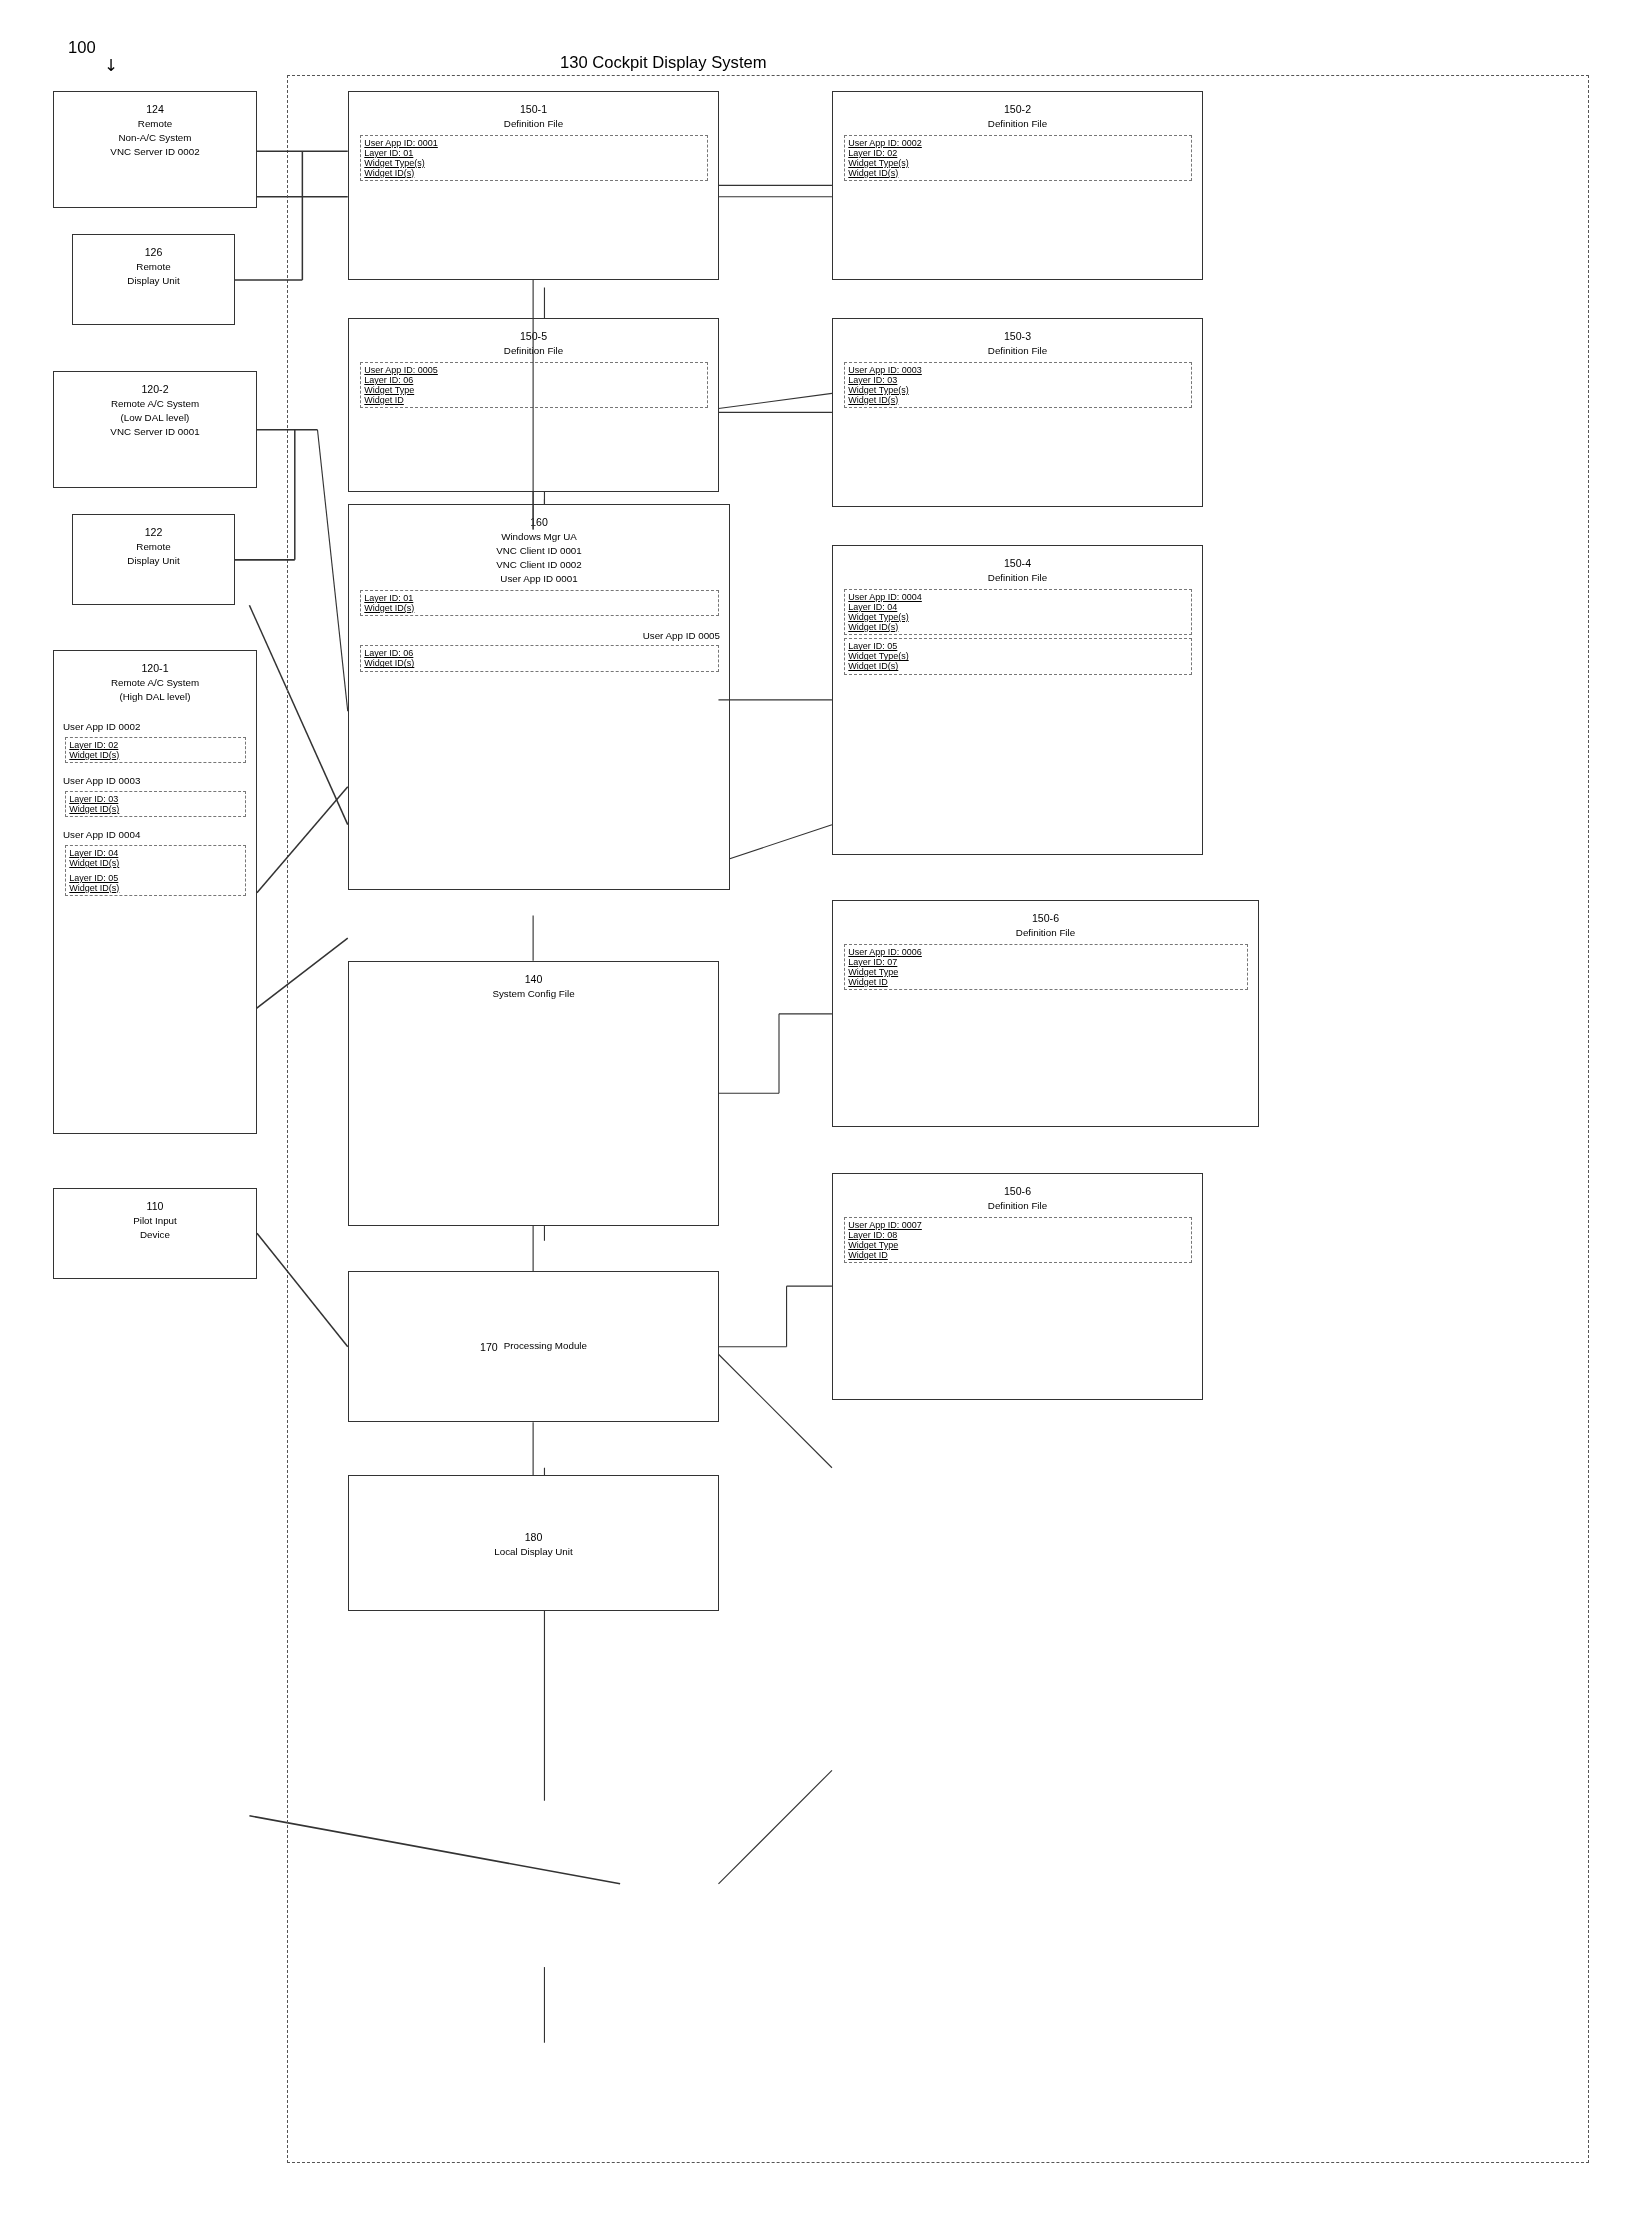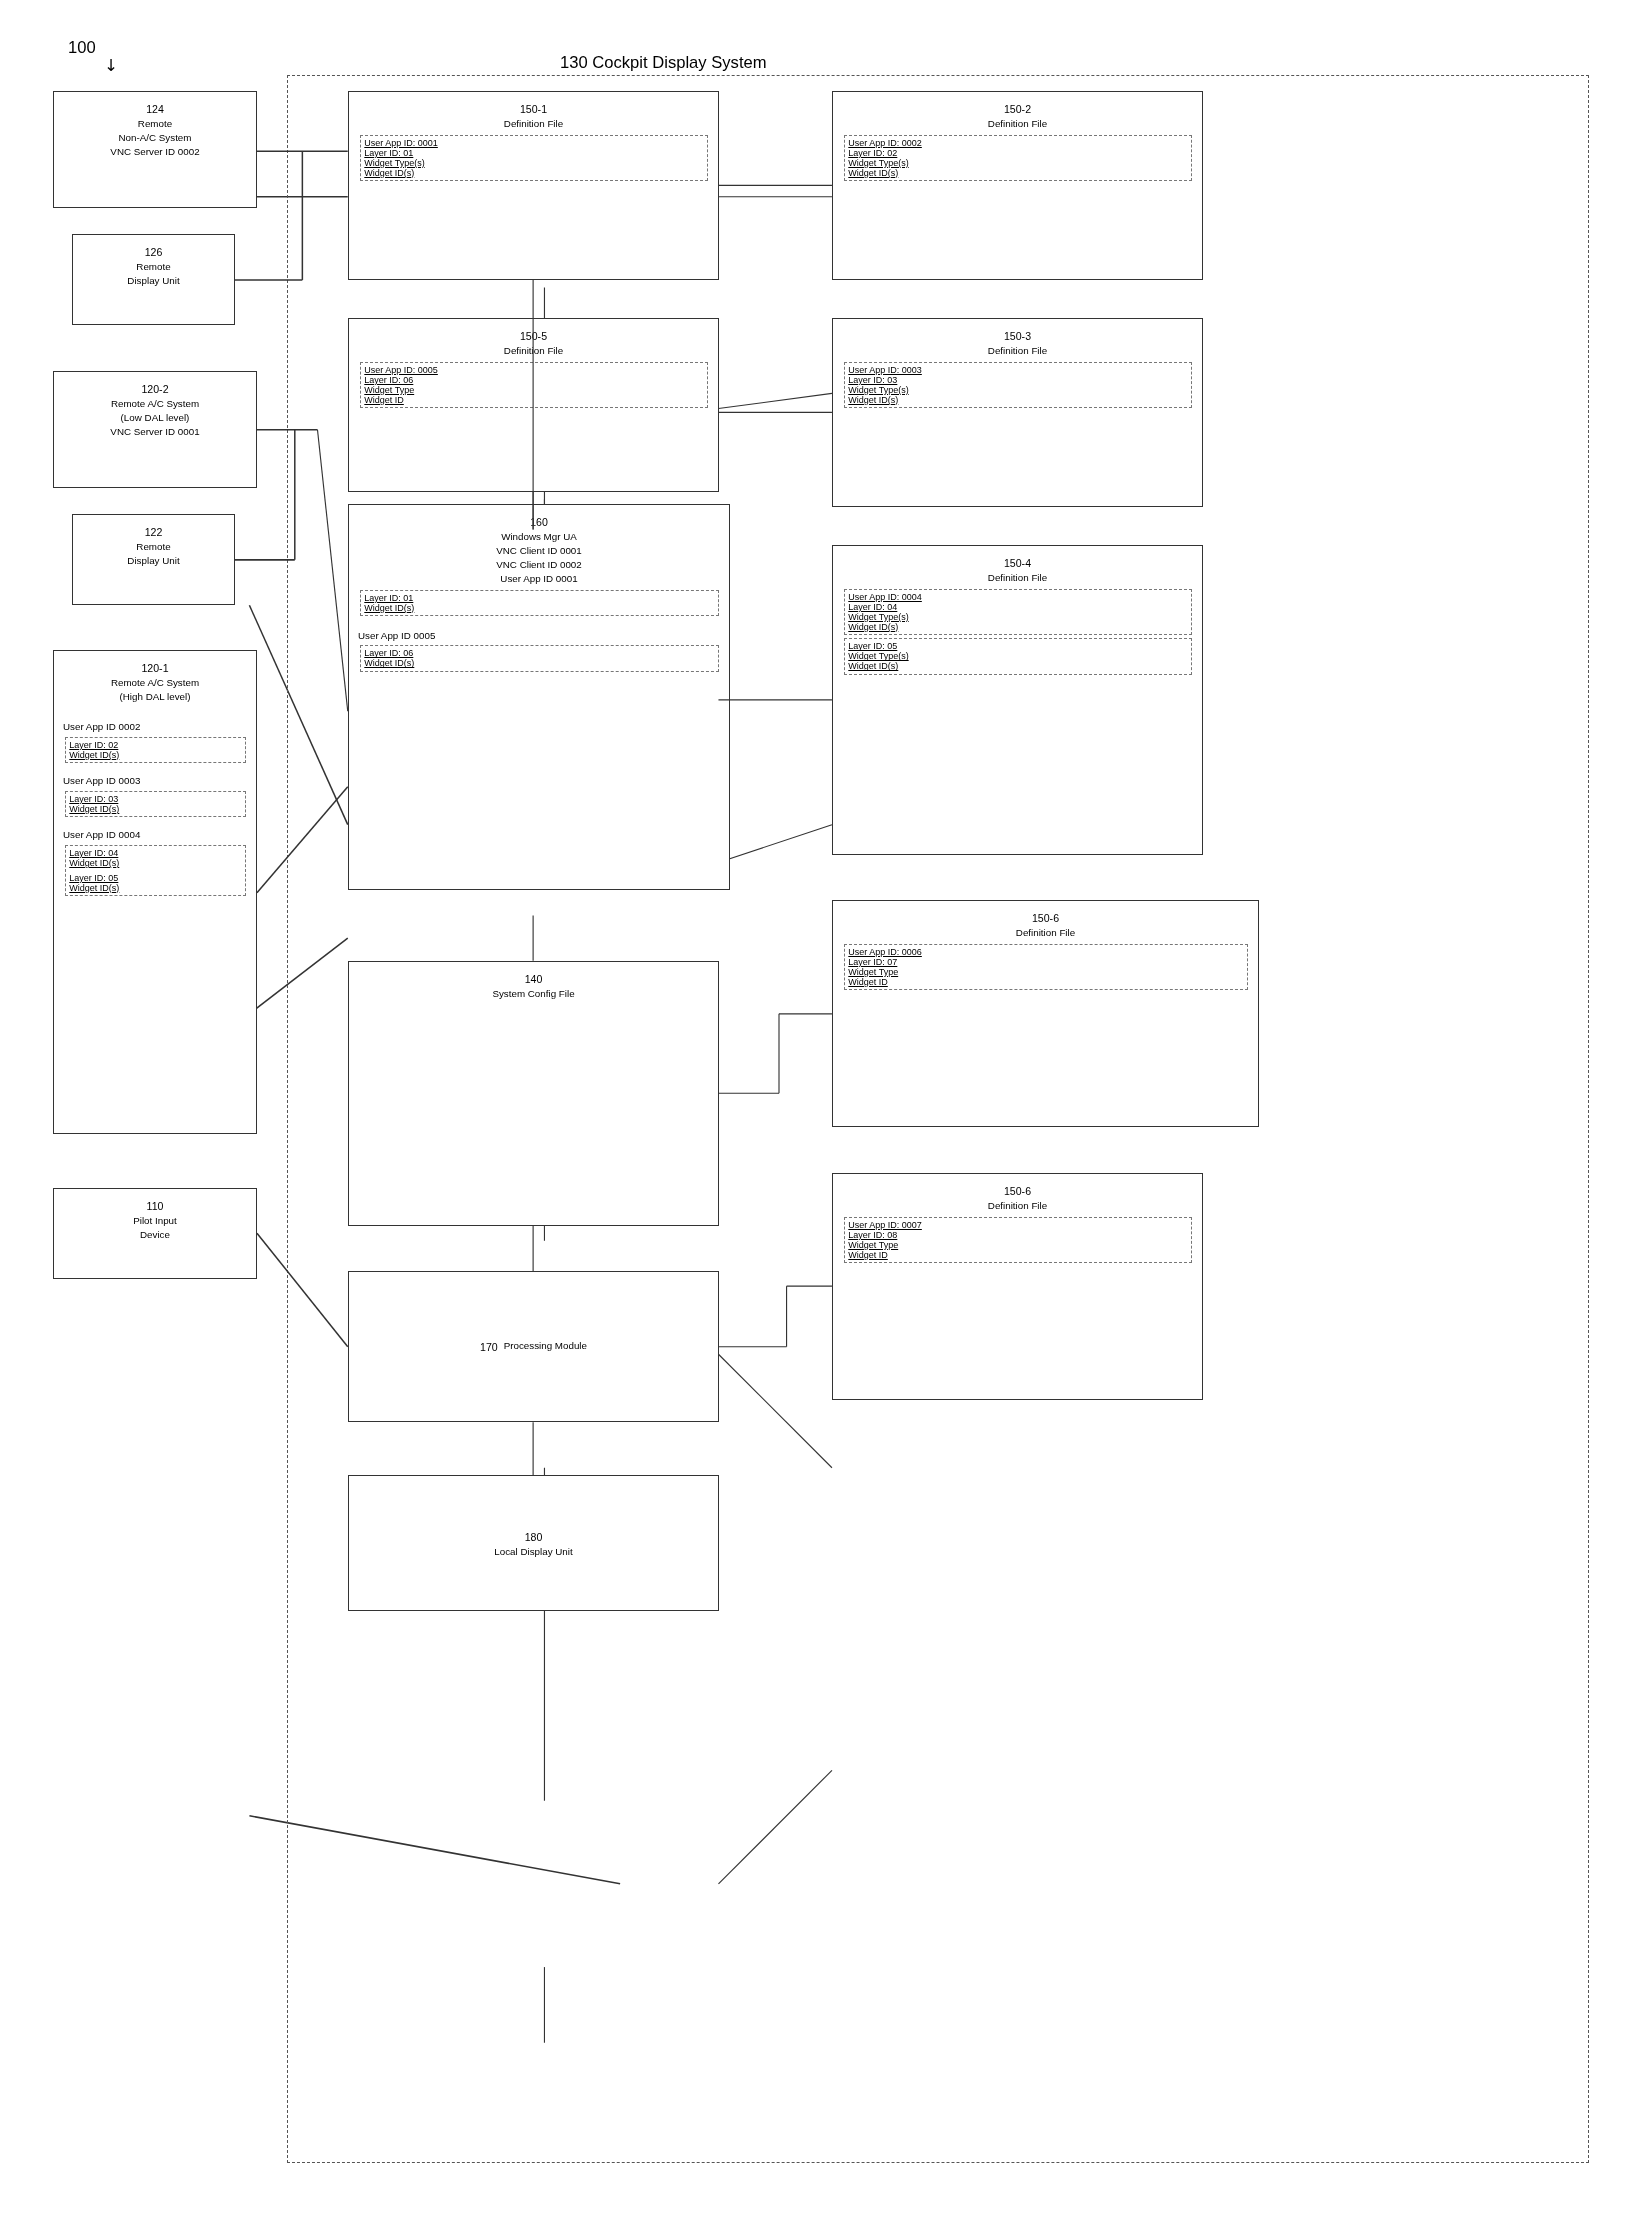--- a/index.html
+++ b/index.html
@@ -192,21 +192,21 @@
     <div class="box-title">160</div>
     <div class="box-subtitle">Windows Mgr UA</div>
     <div class="box-subtitle">VNC Client ID 0001</div>
     <div class="box-subtitle">VNC Client ID 0002</div>
     <div class="box-subtitle">User App ID 0001</div>
     <div class="box-inner">
       <div>Layer ID: 01</div>
       <div>Widget ID(s)</div>
     </div>
     <div style="height:9px;"></div>
-    <div style="font-size:9.8px; text-align:left; padding:1.5px 3px;">User App ID 0005</div>
+    <div style="font-size:9.8px; text-align:right; padding:1.5px 3px;">User App ID 0005</div>
     <div class="box-inner">
       <div>Layer ID: 06</div>
       <div>Widget ID(s)</div>
     </div>
   </div>
 
   <div class="box" style="left:318px; top:931px; width:371px; height:265px; padding:6px;">
     <div class="box-title">140</div>
     <div class="box-subtitle">System Config File</div>
   </div>

